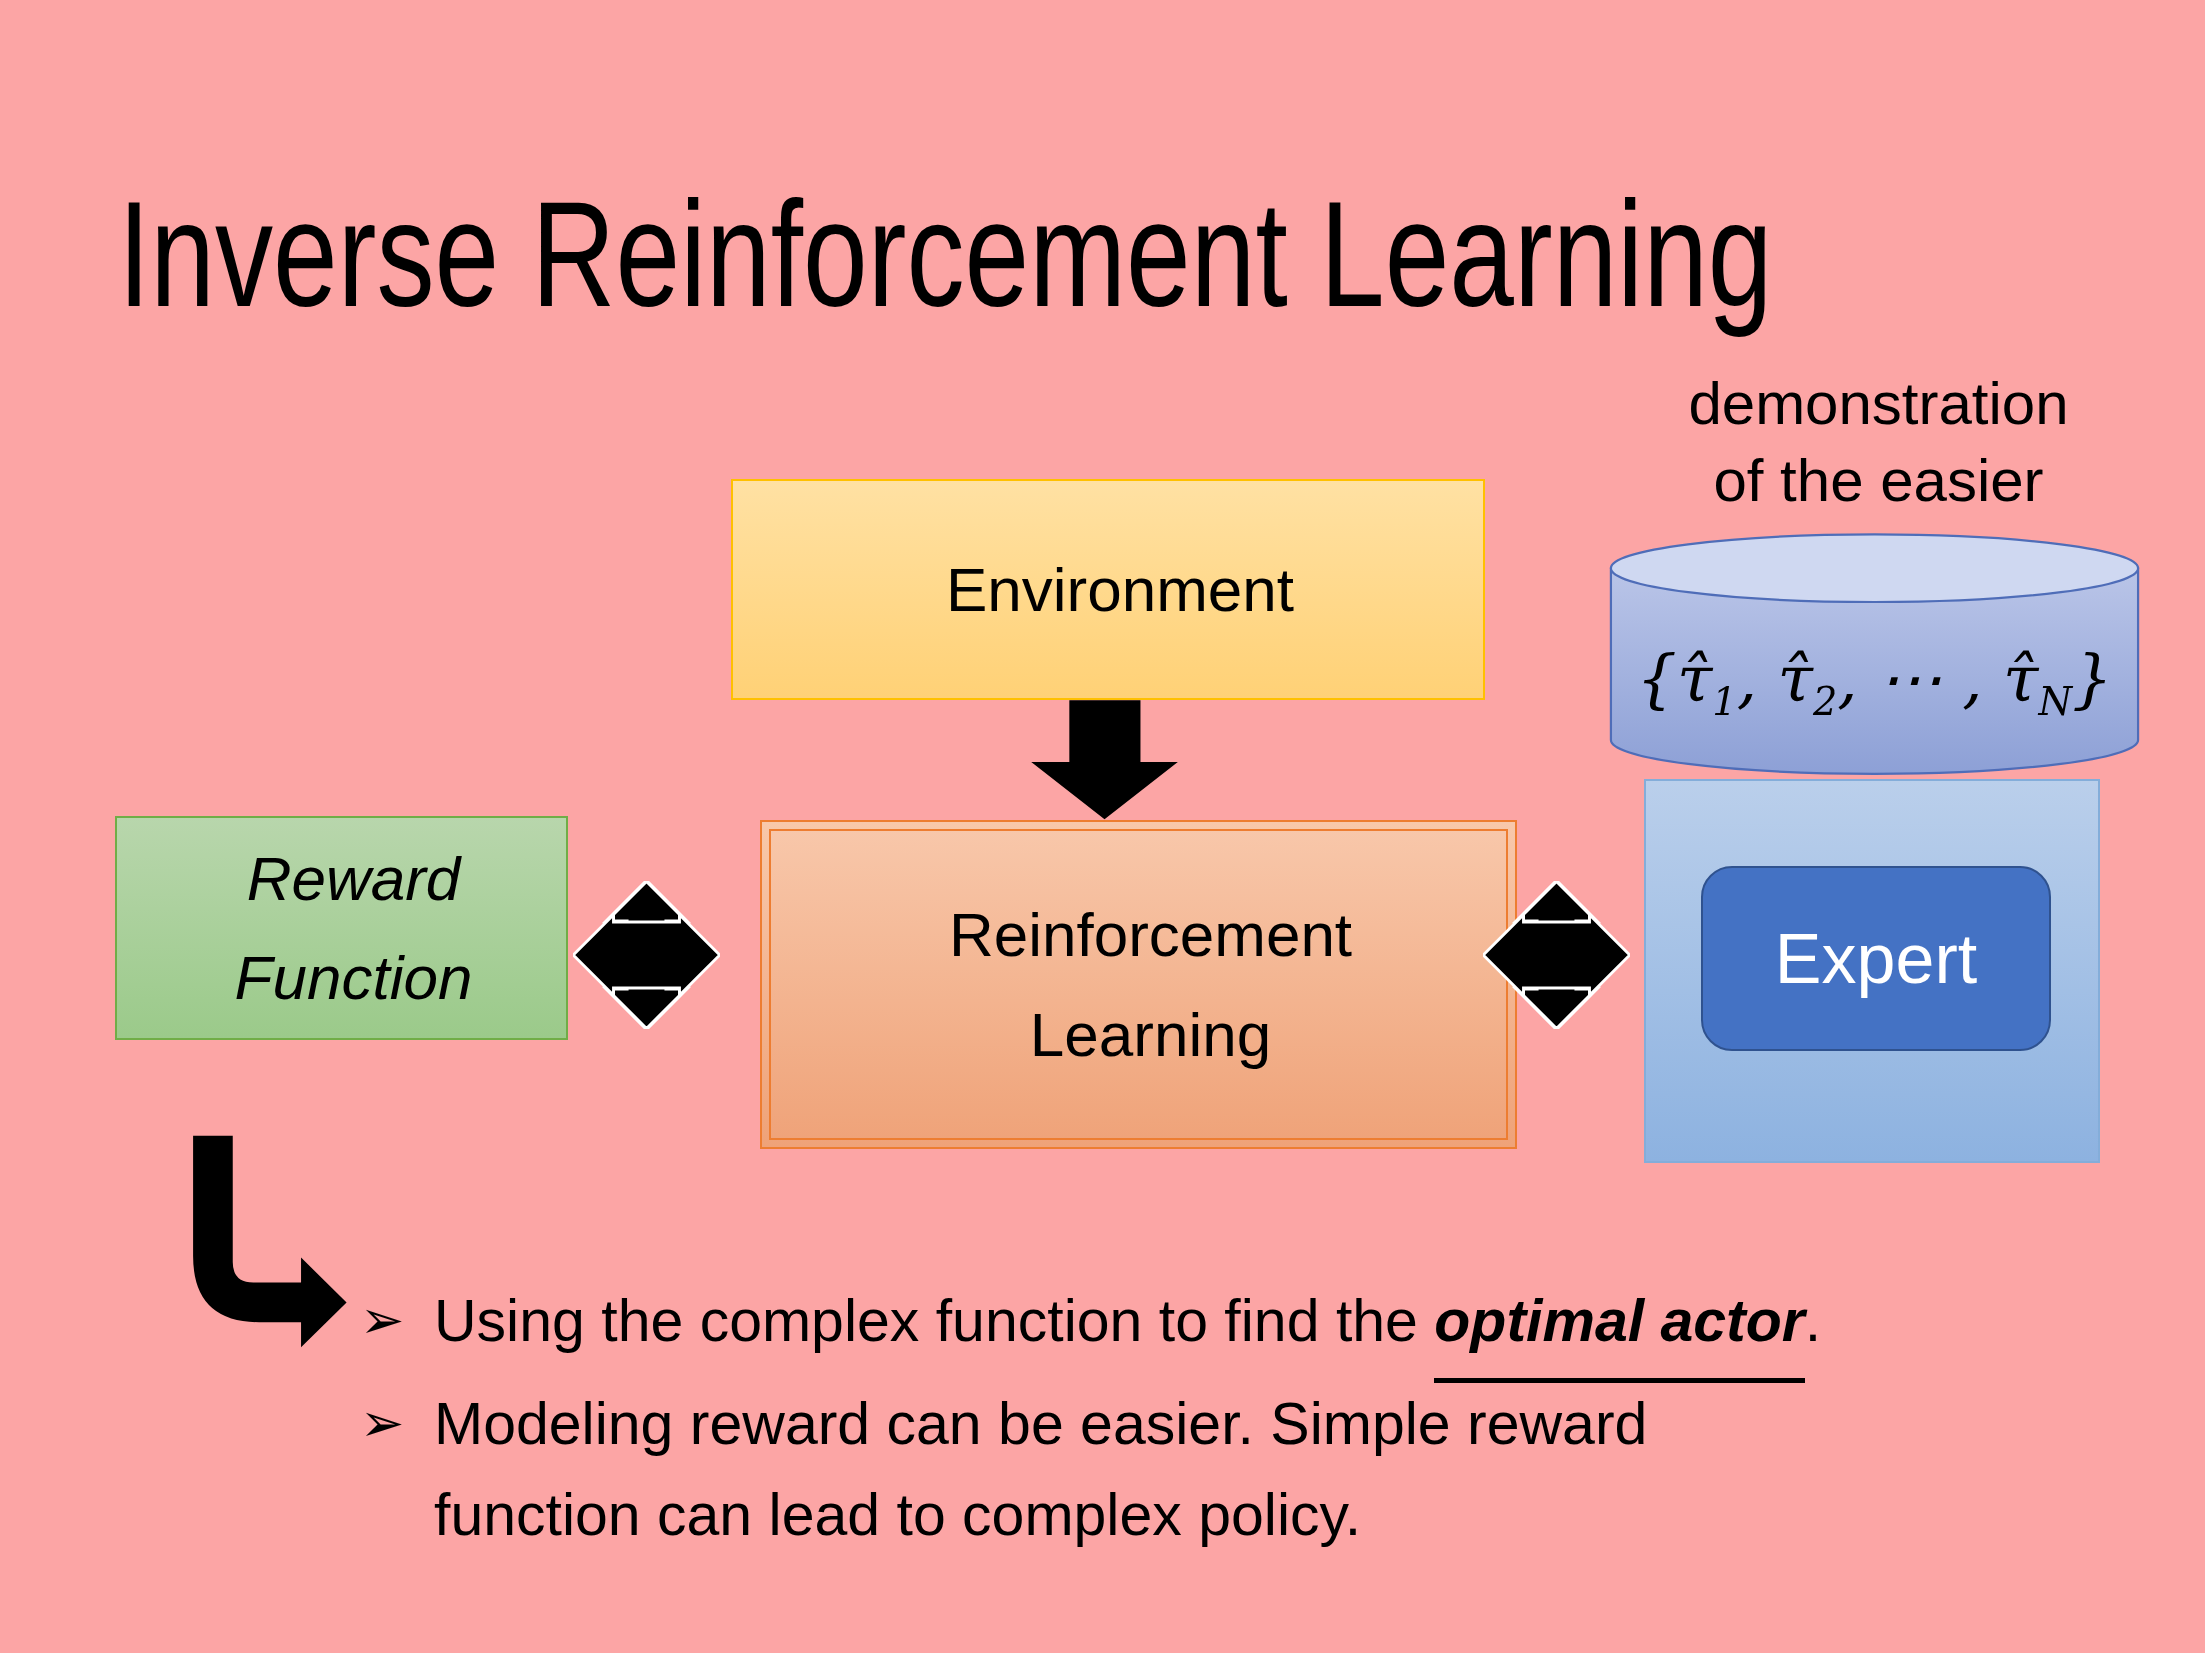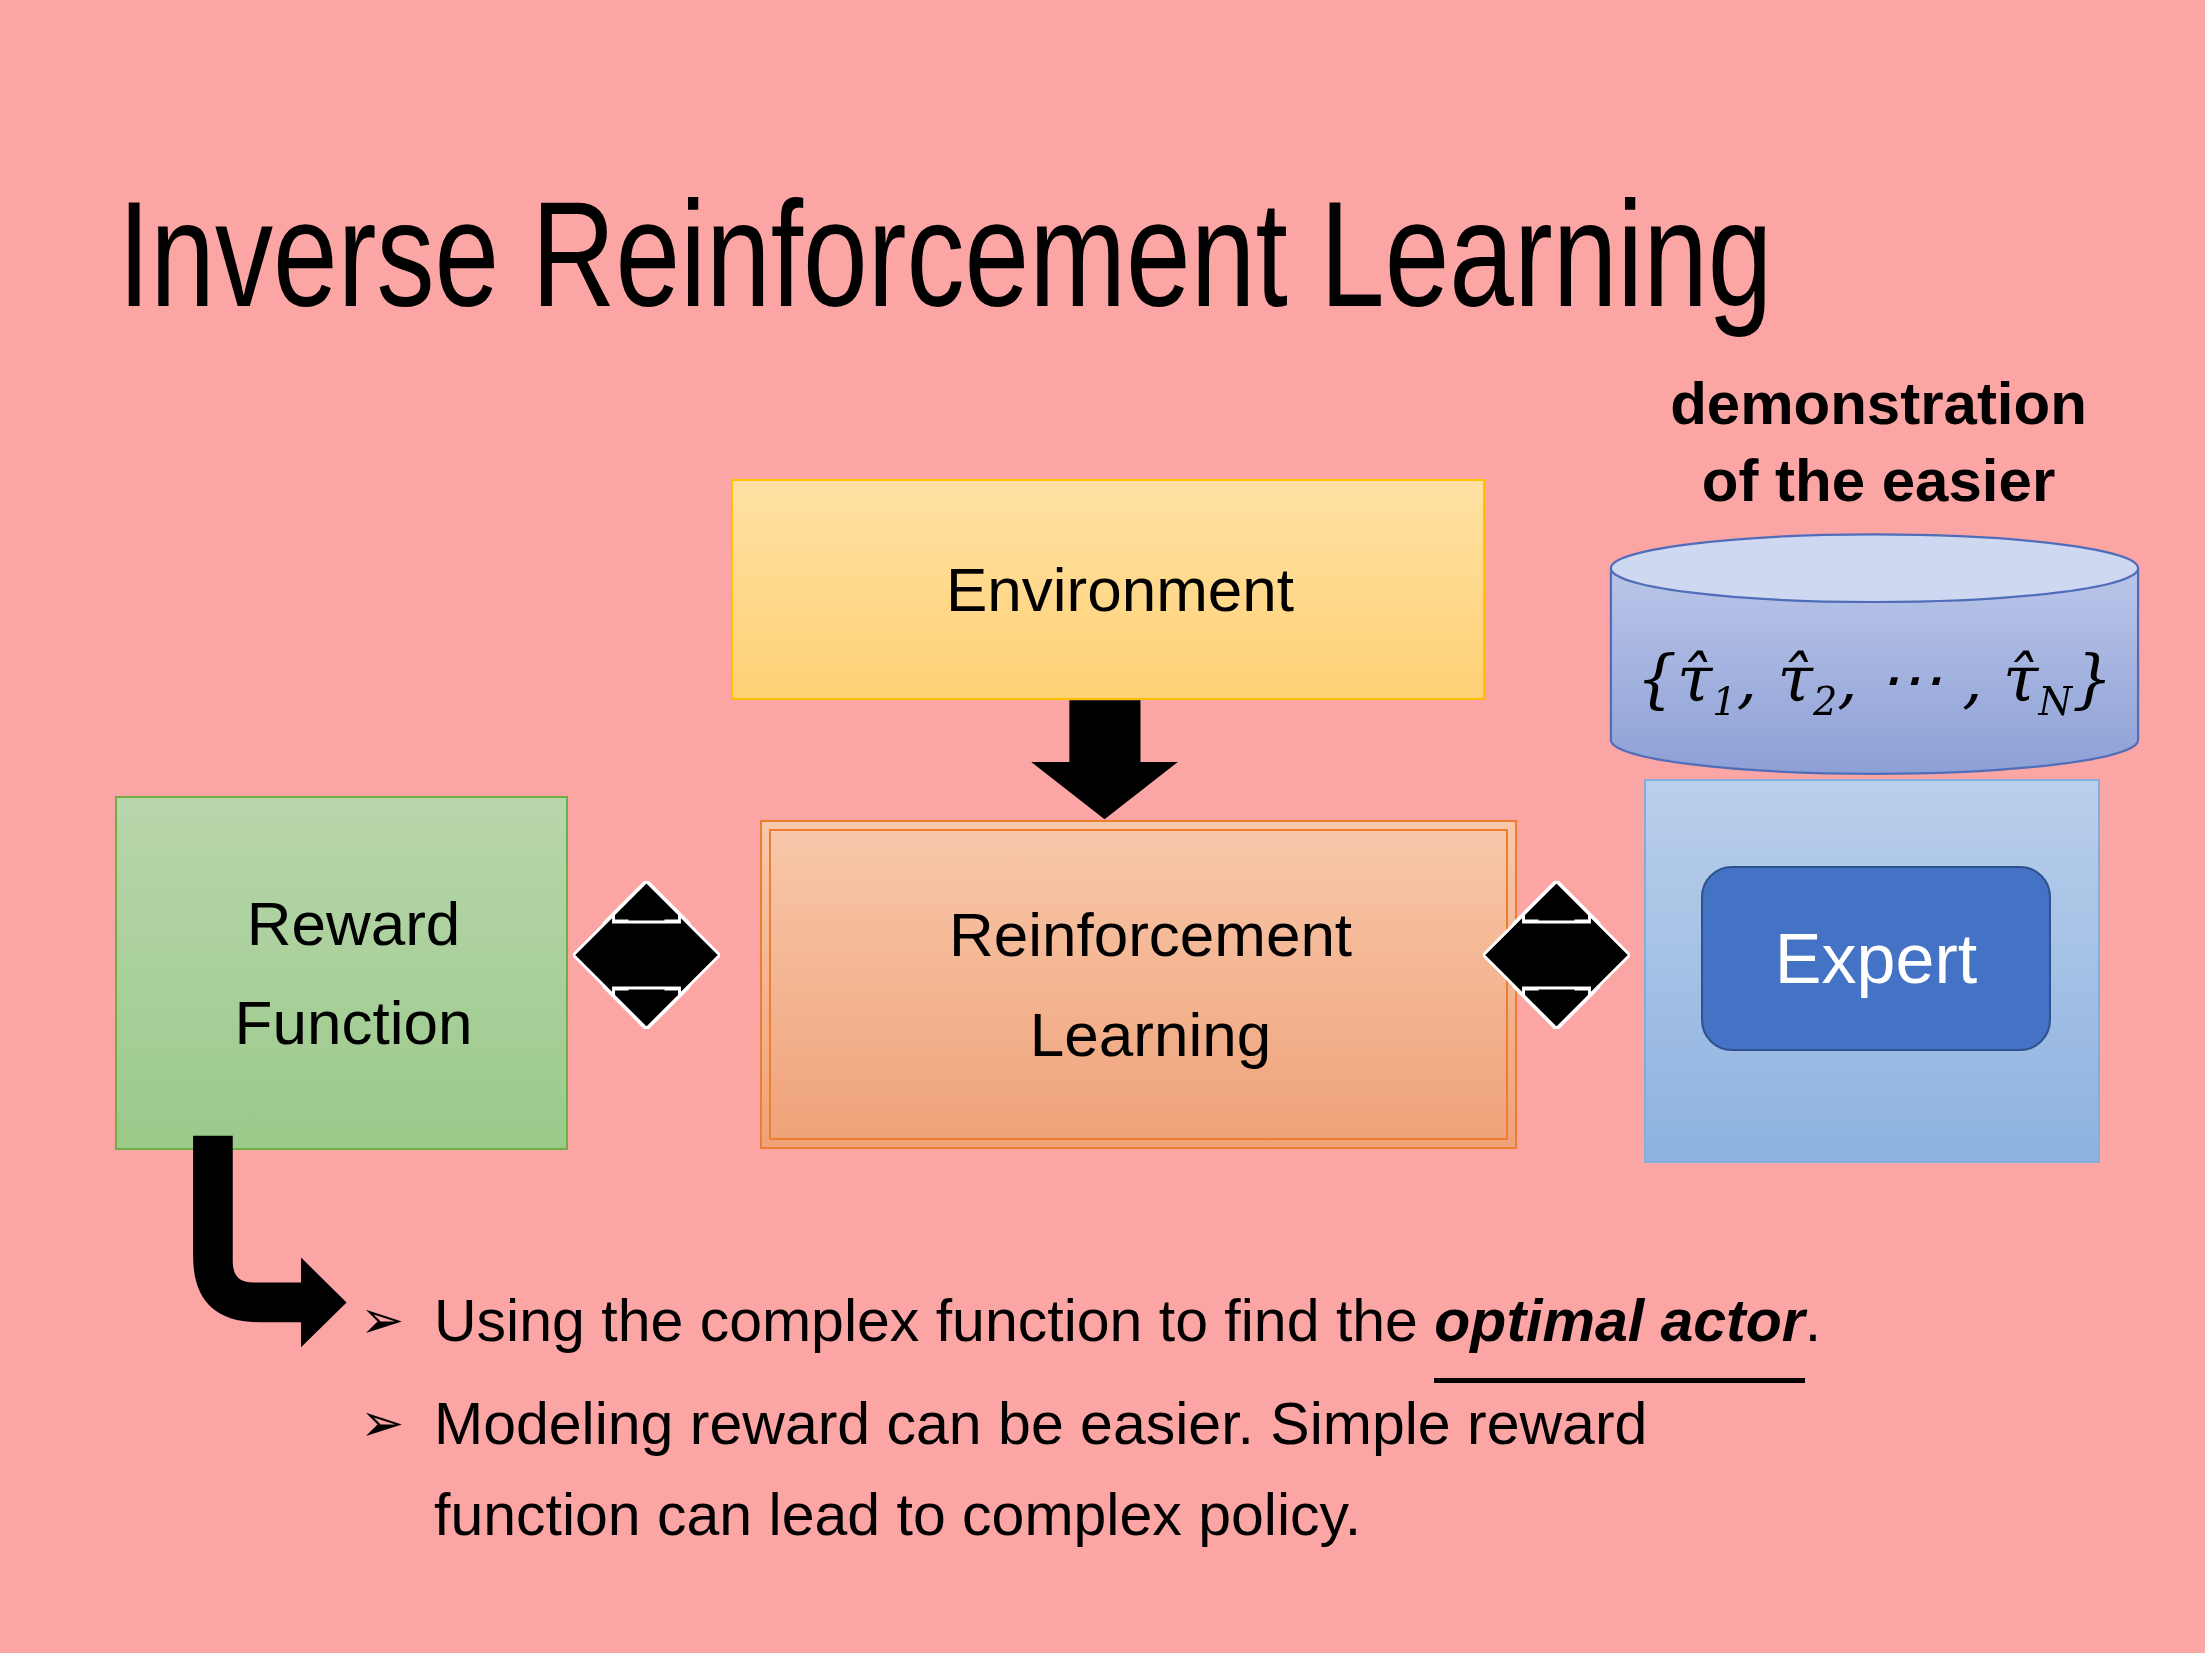--- a/index.html
+++ b/index.html
@@ -4,30 +4,30 @@
 <style>
   html,body{margin:0;padding:0;background:#ffffff;}
   .slide{position:relative;width:2205px;height:1654px;background:#fca5a5;overflow:hidden;
          font-family:"Liberation Sans",sans-serif;color:#000;}
   .abs{position:absolute;}
 
   .title{left:118px;top:175px;font-size:151px;line-height:1.05;white-space:nowrap;
          transform:scaleX(0.77);transform-origin:left top;color:#000;}
 
   .annotation{left:1580px;top:366px;width:597px;text-align:center;
-              font-size:60px;line-height:1.28;font-weight:bold;}
+              font-size:60px;line-height:1.28;}
 
   .box{display:flex;align-items:center;justify-content:center;text-align:center;
        font-size:62px;line-height:1.6;white-space:pre-line;box-sizing:border-box;padding-left:24px;}
 
   .env{left:731px;top:479px;width:754px;height:221px;
        background:linear-gradient(180deg,#ffe1a3,#ffd176);border:2.9px solid #ffc000;}
 
-  .reward{left:115px;top:796px;width:453px;height:354px;
-          background:linear-gradient(180deg,#b8d6ac,#9bca8a);border:2.9px solid #70ad47;}
+  .reward{left:115px;top:816px;width:453px;height:224px;
+          background:linear-gradient(180deg,#b8d6ac,#9bca8a);border:2.9px solid #70ad47;font-style:italic;}
 
   .rl{left:760px;top:820px;width:757px;height:329px;
       background:linear-gradient(180deg,#f8c8ab,#efa278);border:2.9px solid #ed7d31;
       outline:2.9px solid #ed7d31;outline-offset:-11px;}
 
   .expert-container{left:1644px;top:779px;width:456px;height:384px;
       background:linear-gradient(180deg,#bacfeb,#8db2e0);border:2.2px solid #84add9;
       box-sizing:border-box;z-index:1;}
 
   .cylinder-svg{left:1609px;top:533px;z-index:2;}

